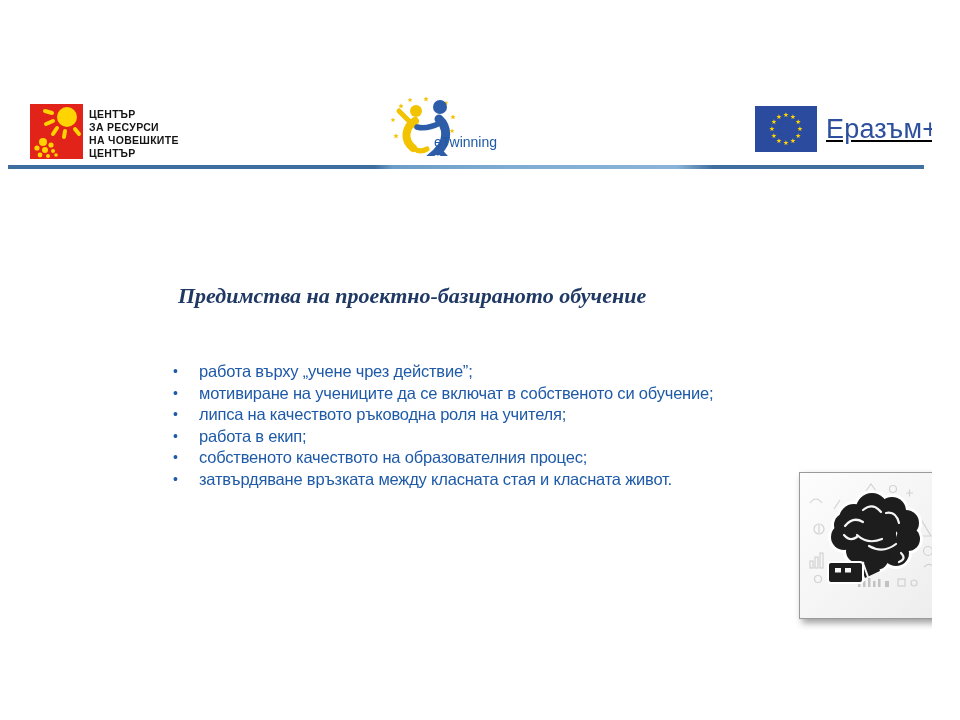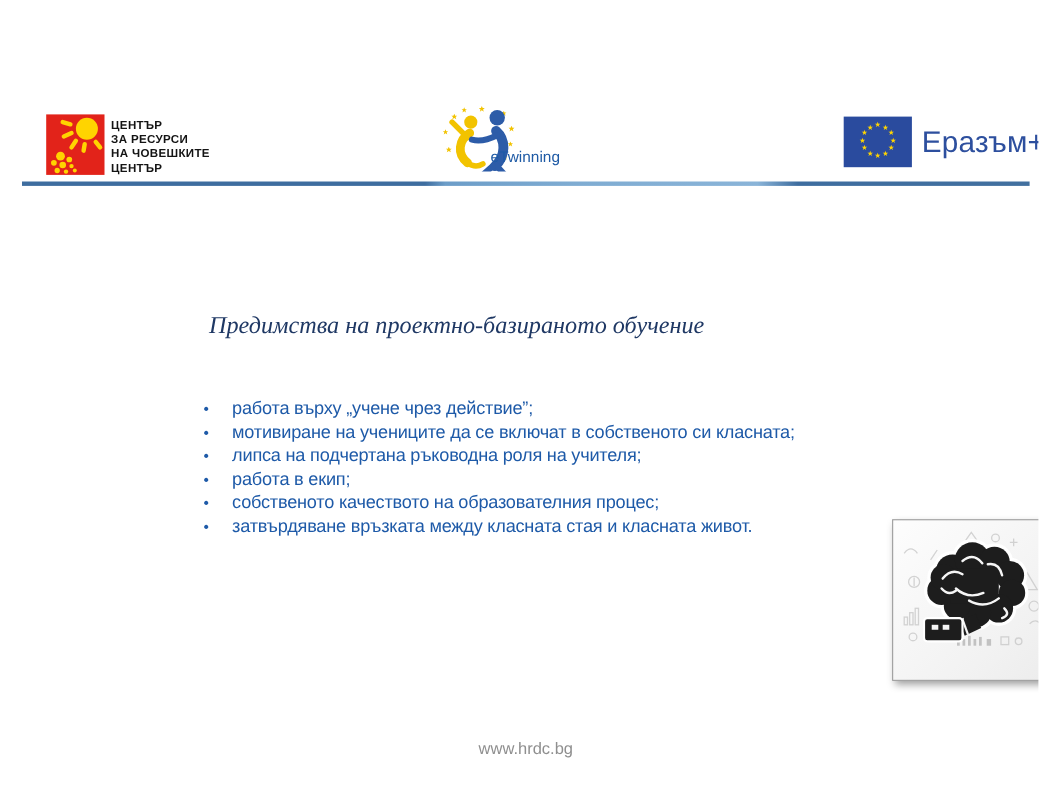--- a/index.html
+++ b/index.html
@@ -1,44 +1,44 @@
 <!DOCTYPE html>
 <html><head>
 <meta charset="utf-8">
 <style>
   html,body { margin:0; padding:0; background:#ffffff; }
   .slide {
     position:relative; width:932px; height:720px; background:#ffffff;
-    overflow:hidden; font-family:"Liberation Sans", sans-serif;margin-left:12px;
+    overflow:hidden; font-family:"Liberation Sans", sans-serif;
   }
 
   
   .hrdc-logo { position:absolute; left:30px; top:104px; display:flex; }
   .hrdc-mark { width:53px; height:55px; background:#E2231A; position:relative; flex:0 0 53px; }
   .hrdc-text { margin-left:6px; padding-top:4px; font-weight:bold; font-size:10.5px;
                line-height:13px; color:#141414; letter-spacing:0.3px; white-space:nowrap; }
 
   .etwinning-logo { position:absolute; left:388px; top:96px; width:140px; height:64px; }
   .etwinning-figures { position:absolute; left:0; top:0; }
   .etwinning-label { position:absolute; left:46px; top:38px; font-size:14px; color:#1E5AA5; }
 
-  .erasmus-logo { position:absolute; left:755px; top:106px; display:flex; align-items:center; }
+  .erasmus-logo { position:absolute; left:755px; top:106px; display:flex; align-items:center;text-decoration:underline; }
   .eu-flag { width:62px; height:46px; background:#2A4B9E; position:relative; flex:0 0 62px; }
   .eu-star { position:absolute; color:#FFD500; font-size:6.5px; line-height:1;
              transform:translate(-50%,-50%); }
   .erasmus-label { margin-left:9px; font-size:27px; color:#2D4F9E; letter-spacing:0.2px; }
 
   
   .divider { position:absolute; left:8px; right:8px; top:165px; height:4px;
     background:linear-gradient(90deg,#3E6D9F 0%,#3E6D9F 40%,#6C9DC8 42%,#7FACD2 55%,
                #8AB4D8 73%,#3E6D9F 77%,#42709F 100%); }
 
   
   .title { position:absolute; left:178px; top:283px;
-    font-family:"Liberation Serif", serif; font-style:italic; font-weight:normal;
+    font-family:"Liberation Serif", serif; font-style:italic; font-weight:bold;
     font-size:22px; color:#1F3864; white-space:nowrap; }
 
   .bullets { position:absolute; left:170px; top:361px; width:640px;
     margin:0; padding:0; list-style:none; }
   .bullet-item { display:flex; font-size:16.5px; line-height:21.5px;
     color:#1E5AA8; letter-spacing:-0.2px; }
   .bullet-marker { flex:0 0 26px; padding-left:3px; font-size:14px; }
   .bullet-text { white-space:nowrap; }
 
   
@@ -146,26 +146,26 @@
 
   <ul class="bullets">
 
       <li class="bullet-item">
         <span class="bullet-marker">•</span>
         <span class="bullet-text">работа върху „учене чрез действие”;</span>
       </li>
 
       <li class="bullet-item">
         <span class="bullet-marker">•</span>
-        <span class="bullet-text">мотивиране на учениците да се включат в собственото си класната;</span>
-      </li>
-
-      <li class="bullet-item">
-        <span class="bullet-marker">•</span>
-        <span class="bullet-text">липса на подчертана ръководна роля на учителя;</span>
+        <span class="bullet-text">мотивиране на учениците да се включат в собственото си обучение;</span>
+      </li>
+
+      <li class="bullet-item">
+        <span class="bullet-marker">•</span>
+        <span class="bullet-text">липса на качеството ръководна роля на учителя;</span>
       </li>
 
       <li class="bullet-item">
         <span class="bullet-marker">•</span>
         <span class="bullet-text">работа в екип;</span>
       </li>
 
       <li class="bullet-item">
         <span class="bullet-marker">•</span>
         <span class="bullet-text">собственото качеството на образователния процес;</span>
@@ -247,15 +247,14 @@
       </g>
 
       <path d="M60,92 L75,85 L80,98 L65,105 Z" fill="#1d1d1d"></path>
       <path d="M63,90 L68,104" stroke="#f5f5f5" stroke-width="2"></path>
       <rect x="28" y="89" width="35" height="21" rx="3" fill="#1d1d1d" stroke="#ffffff" stroke-width="2"></rect>
       <rect x="35" y="95" width="6" height="4.5" fill="#f5f5f5"></rect>
       <rect x="45" y="95" width="6" height="4.5" fill="#f5f5f5"></rect>
     </svg>
   </div>
 
-  <div class="footer">www.hrdc.bg</div>
 
 </div>
 
 </body></html>

